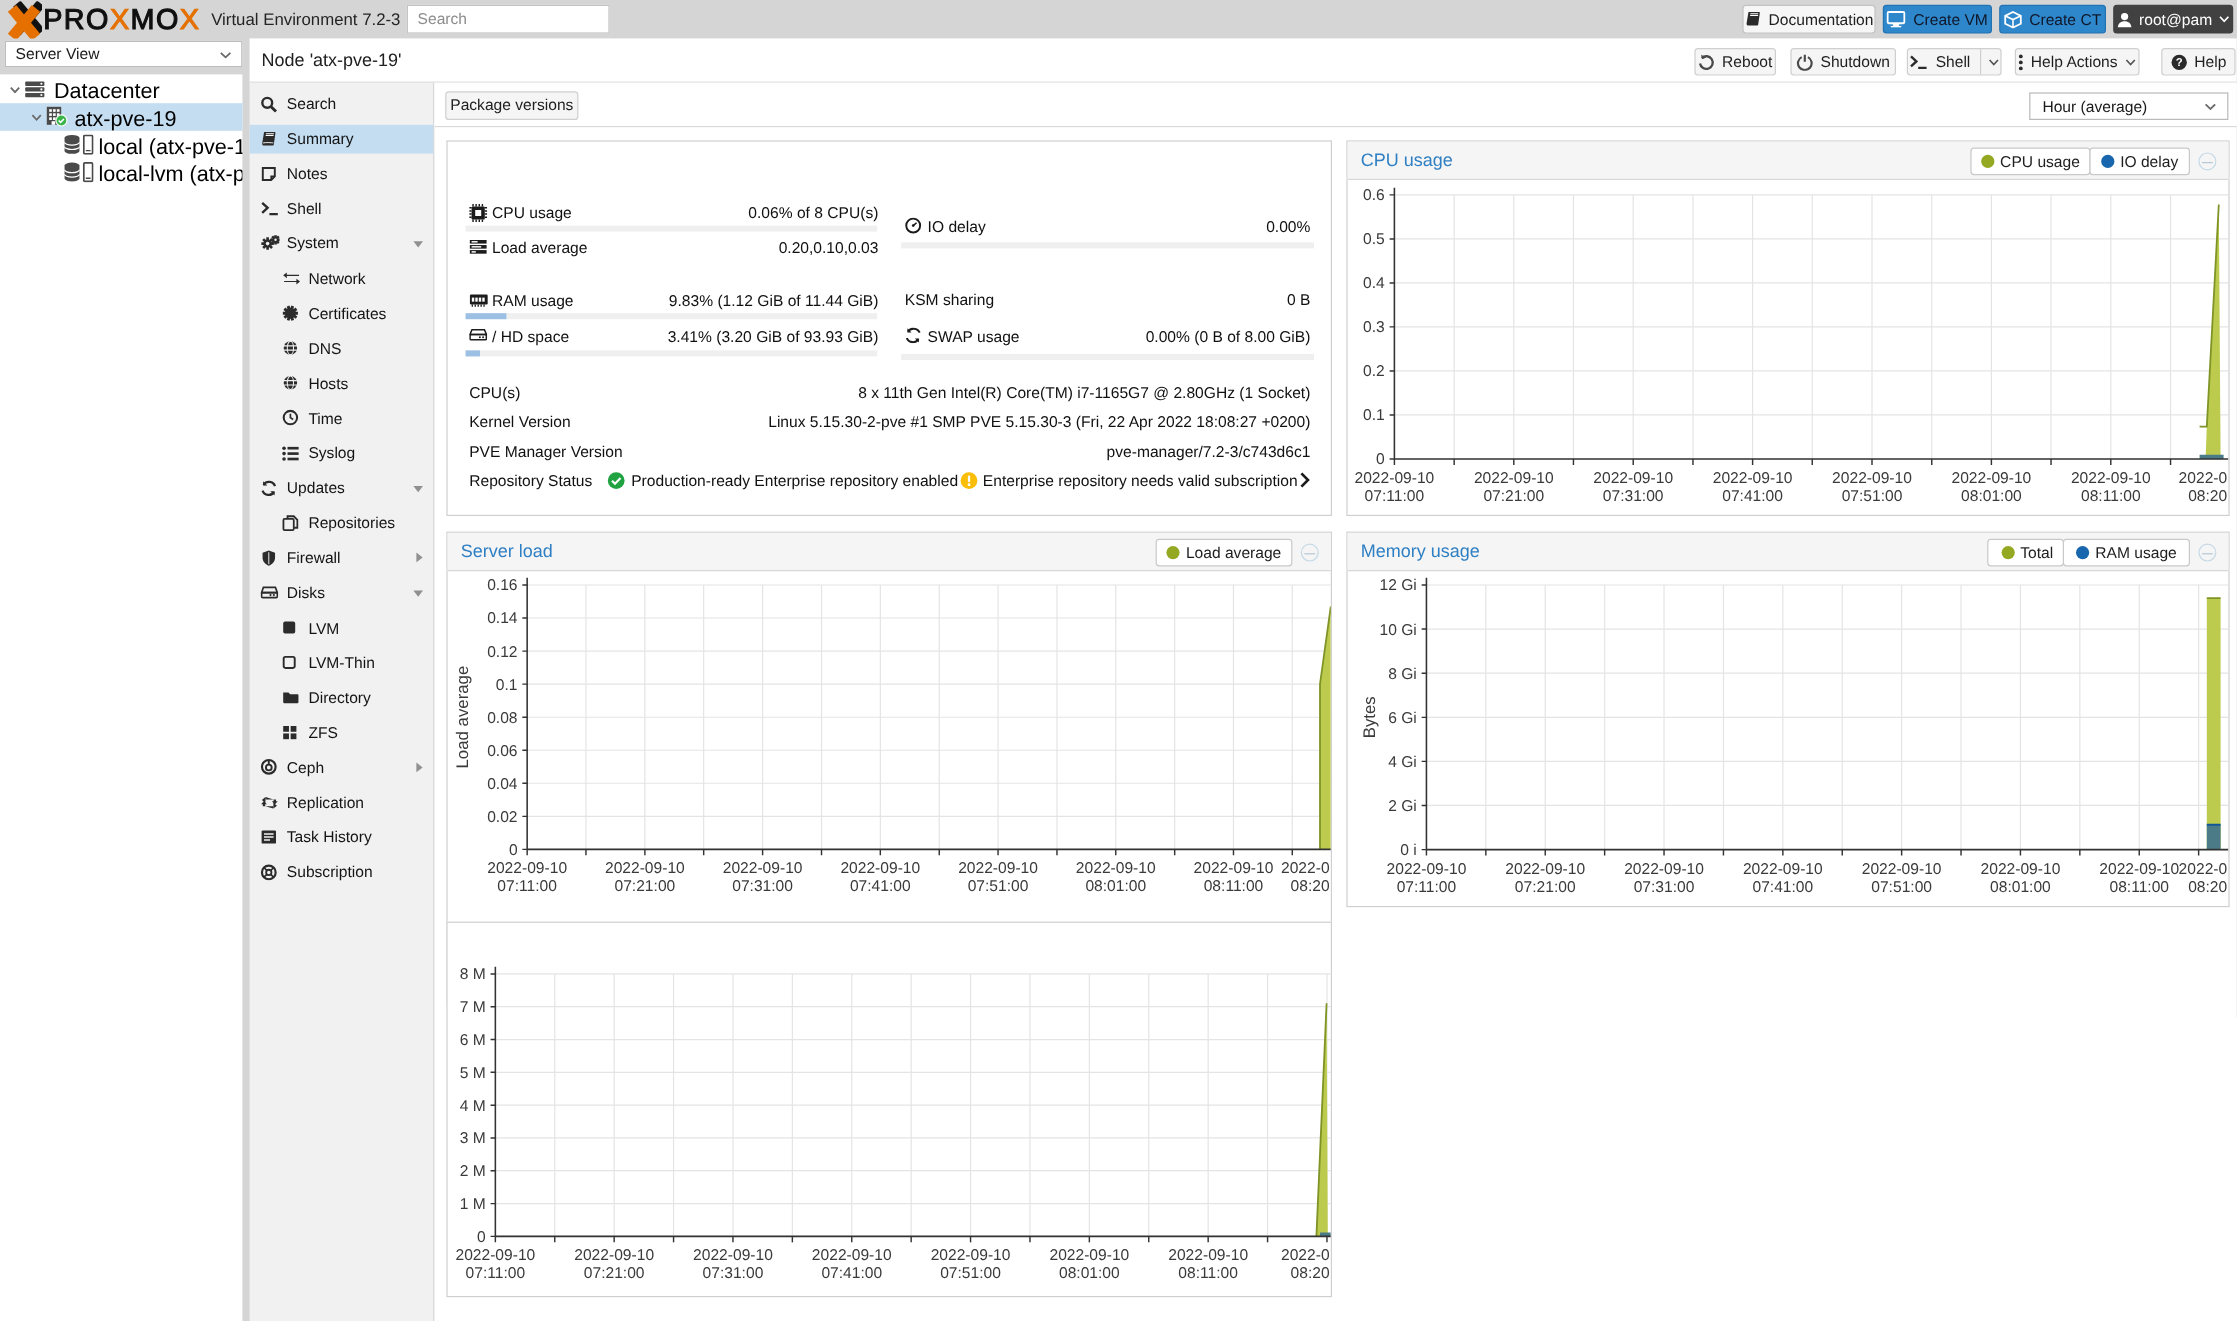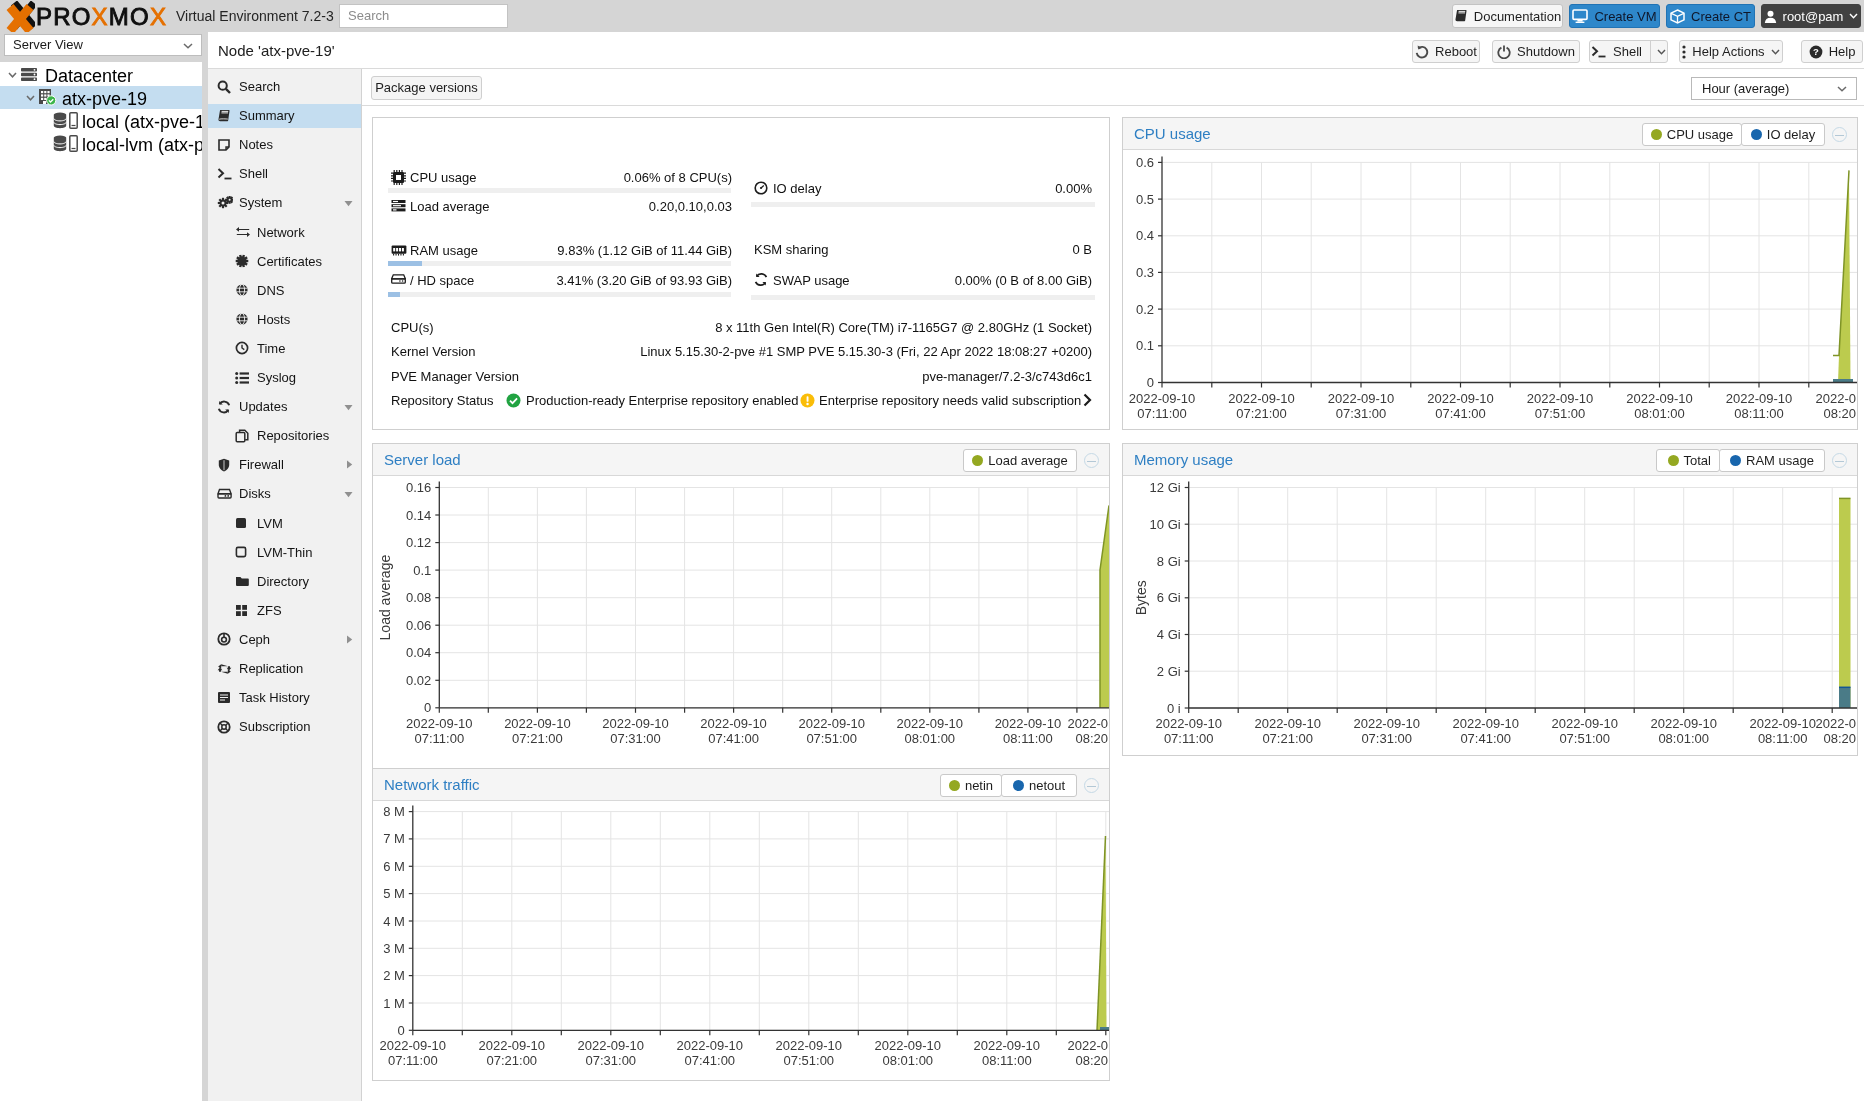--- a/index.html
+++ b/index.html
@@ -885,32 +885,20 @@
       <text x="560.7" y="251.0" font-size="13" fill="#3a3a3a" text-anchor="middle" font-family="Liberation Sans">2022-09-10</text>
       <text x="560.7" y="266.0" font-size="13" fill="#3a3a3a" text-anchor="middle" font-family="Liberation Sans">08:01:00</text>
       <text x="659.7" y="251.0" font-size="13" fill="#3a3a3a" text-anchor="middle" font-family="Liberation Sans">2022-09-10</text>
       <text x="659.7" y="266.0" font-size="13" fill="#3a3a3a" text-anchor="middle" font-family="Liberation Sans">08:11:00</text>
       <text x="733" y="251.0" font-size="13" fill="#3a3a3a" text-anchor="end" font-family="Liberation Sans">2022-0</text>
       <text x="733" y="266.0" font-size="13" fill="#3a3a3a" text-anchor="end" font-family="Liberation Sans">08:20</text>
       <text x="23" y="120.75" font-size="14" fill="#3a3a3a" text-anchor="middle" font-family="Liberation Sans" transform="rotate(-90 23 120.75)">Bytes</text>
     </svg>
 </div>
 <div class="panel" style="left:372px;top:768px;width:738px;height:313px">
-    <div class="phead">
-      <div class="ptitle">Network traffic</div>
-<div class="legbtn" style="right:32px;width:76px;justify-content:center">
-        <span class="dot" style="background:#1866ad"></span>
-        <span>netout</span>
-      </div>
-      <div class="legbtn" style="right:107px;width:62px;justify-content:center">
-        <span class="dot" style="background:#94a821"></span>
-        <span>netin</span>
-      </div>
-      <div class="mincirc" style="right:10px"></div>
-</div>
 <svg class="abs" style="left:0px;top:33px" width="736" height="279" viewBox="0 0 736 279">
       <line x1="39.8" y1="9.6" x2="736" y2="9.6" stroke="#e4e4e4" stroke-width="1"></line>
       <line x1="39.8" y1="36.9" x2="736" y2="36.9" stroke="#e4e4e4" stroke-width="1"></line>
       <line x1="39.8" y1="64.3" x2="736" y2="64.3" stroke="#e4e4e4" stroke-width="1"></line>
       <line x1="39.8" y1="91.6" x2="736" y2="91.6" stroke="#e4e4e4" stroke-width="1"></line>
       <line x1="39.8" y1="119.0" x2="736" y2="119.0" stroke="#e4e4e4" stroke-width="1"></line>
       <line x1="39.8" y1="146.3" x2="736" y2="146.3" stroke="#e4e4e4" stroke-width="1"></line>
       <line x1="39.8" y1="173.6" x2="736" y2="173.6" stroke="#e4e4e4" stroke-width="1"></line>
       <line x1="39.8" y1="201.0" x2="736" y2="201.0" stroke="#e4e4e4" stroke-width="1"></line>
       <line x1="39.8" y1="228.3" x2="736" y2="228.3" stroke="#e4e4e4" stroke-width="1"></line>

